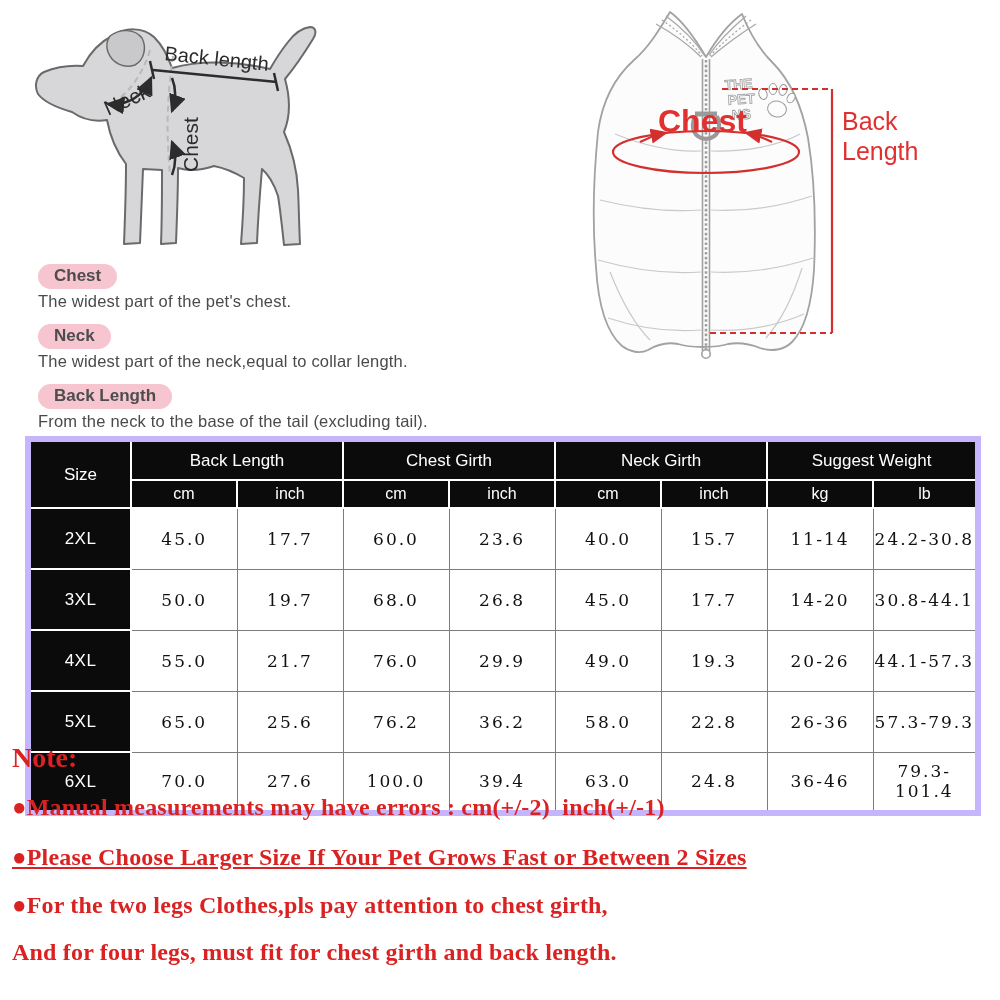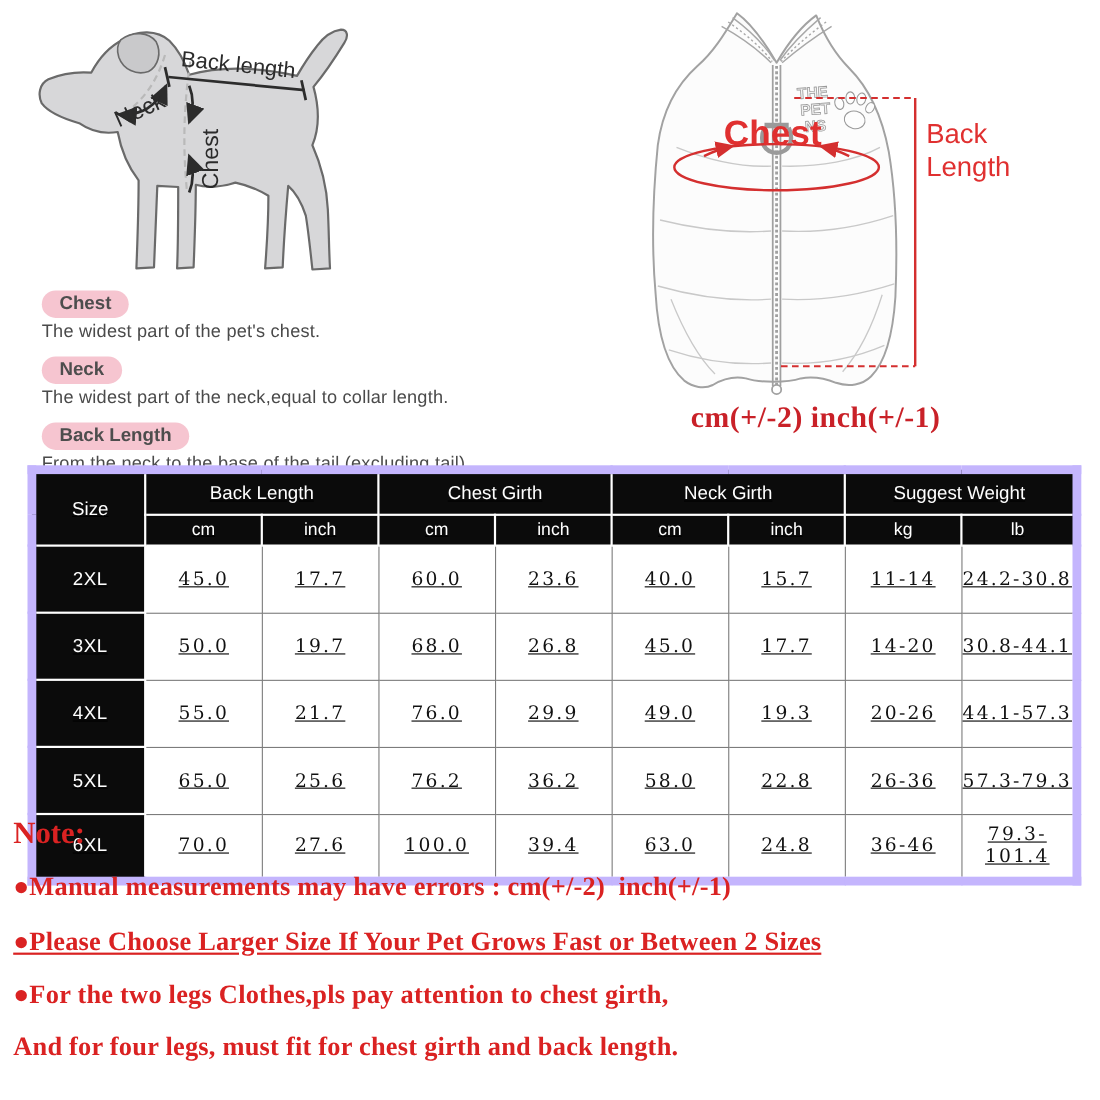--- a/index.html
+++ b/index.html
@@ -23,24 +23,23 @@
 
   
   .tolerance {
     position:absolute; left:628px; top:364px; width:260px;
     font-family:"Liberation Serif", serif; font-weight:bold;
     font-size:27px; color:#c92128; letter-spacing:.5px;
   }
 
   
   .size-table {
-    position:absolute; left:25px; top:423px; width:950px;
+    position:absolute; left:25px; top:436px; width:950px;
     border-collapse:collapse; table-layout:fixed;
-    border:8px solid #c4b5fd;
-    text-decoration:underline;
+    border:6px solid #c4b5fd;
   }
   .size-table th {
     background:#0b0b0b; color:#ffffff; border:2px solid #ffffff;
     font-weight:normal; font-size:17px; text-align:center; vertical-align:middle;
   }
   .size-table th.group-h { height:41px; }
   .size-table th.unit-h  { height:28px; font-size:16px; }
   .size-table td {
     border:1px solid #7c7c7c; height:61px; text-align:center; vertical-align:middle;
     font-family:"DejaVu Serif", serif; font-size:17px; color:#111; letter-spacing:2px;
@@ -197,21 +196,20 @@
     <div class="def-block">
       <span class="def-pill">Neck</span>
       <div class="def-text">The widest part of the neck,equal to collar length.</div>
     </div>
     <div class="def-block">
       <span class="def-pill">Back Length</span>
       <div class="def-text">From the neck to the base of the tail (excluding tail).</div>
     </div>
   </div>
 
-  <div class="tolerance">cm(+/-2)  inch(+/-1)</div>
 
   <table class="size-table">
     <colgroup>
       <col style="width:103px">
         <col style="width:106px">
         <col style="width:106px">
         <col style="width:106px">
       <col style="width:106px">
         <col style="width:106px">
         <col style="width:106px">

